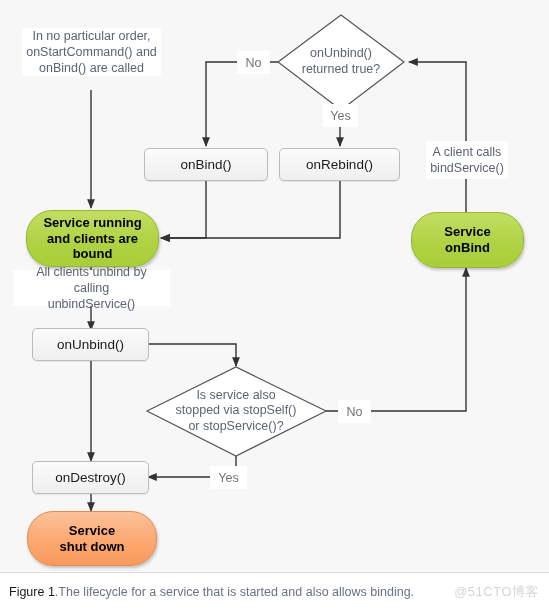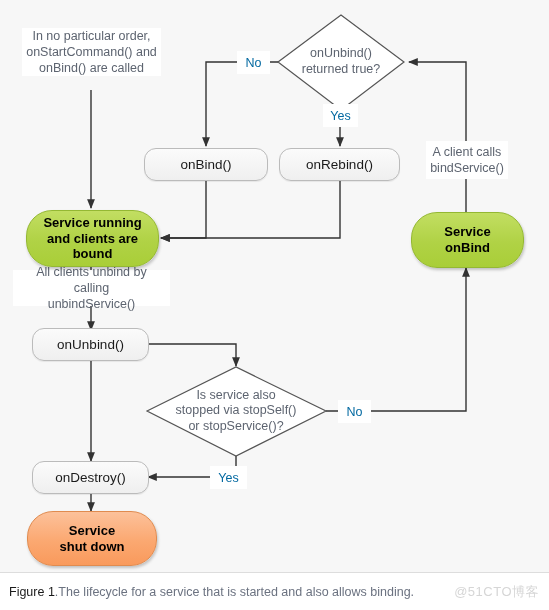--- a/index.html
+++ b/index.html
@@ -40,21 +40,21 @@
     box-sizing: border-box;
     display: flex;
     align-items: center;
     justify-content: center;
     text-align: center;
   }
   
   .proc {
     background: linear-gradient(to bottom, #fbfbfb 0%, #efefef 100%);
     border: 1px solid #bbbbbb;
-    border-radius: 12px;
+    border-radius: 5px;
     color: #1a1a1a;
     font-size: 13.5px;
     box-shadow: 0 1px 1px rgba(0,0,0,0.07);
   }
   
   .state-green {
     background: linear-gradient(to bottom, #c2de62 0%, #b0d245 55%, #a9ce38 100%);
     border: 1px solid #94b833;
     border-radius: 26px;
     color: #000000;
@@ -97,21 +97,21 @@
     display: flex;
     align-items: center;
     justify-content: center;
     padding: 2px 4px;
     box-sizing: border-box;
   }
   
   .edge-label {
     position: absolute;
     background: #ffffff;
-    color: #0369a1;
+    color: #737373;
     font-size: 12.5px;
     text-align: center;
     display: flex;
     align-items: center;
     justify-content: center;
     padding: 1px 5px;
     box-sizing: border-box;
   }
   
   #caption {

